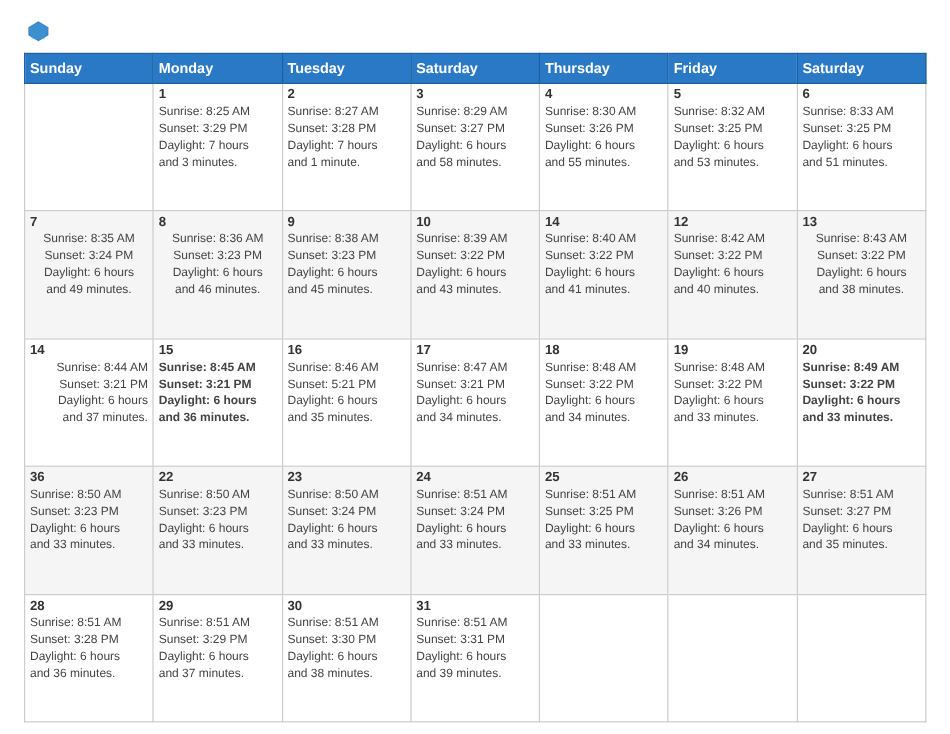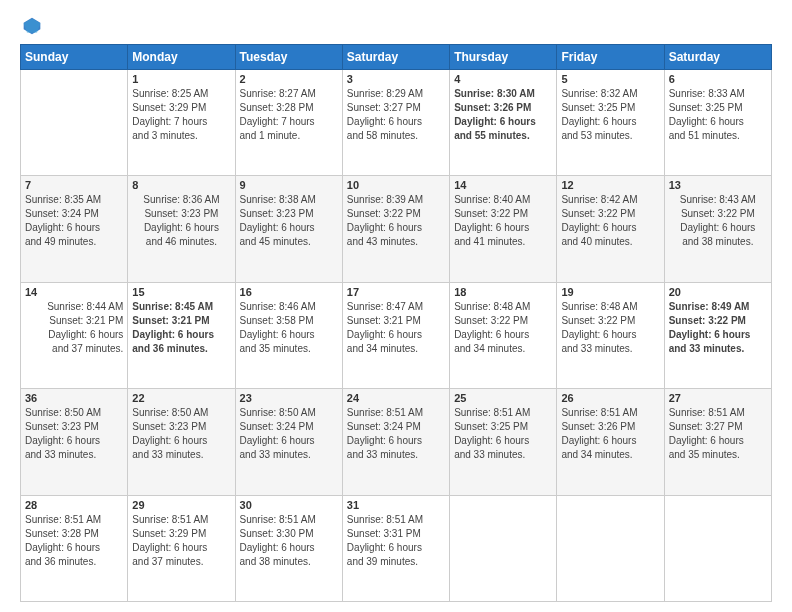--- a/index.html
+++ b/index.html
@@ -149,21 +149,21 @@
           </td>
           <td>
             <span class="day-num">3</span>
             <div class="day-info" style="white-space: pre-line;">Sunrise: 8:29 AM
 Sunset: 3:27 PM
 Daylight: 6 hours
 and 58 minutes.</div>
           </td>
           <td>
             <span class="day-num">4</span>
-            <div class="day-info" style="white-space: pre-line; font-weight: bold;">Sunrise: 8:30 AM
+            <div class="day-info" style="white-space: pre-line;">Sunrise: 8:30 AM
 Sunset: 3:26 PM
 Daylight: 6 hours
 and 55 minutes.</div>
           </td>
           <td>
             <span class="day-num">5</span>
             <div class="day-info" style="white-space: pre-line;">Sunrise: 8:32 AM
 Sunset: 3:25 PM
 Daylight: 6 hours
 and 53 minutes.</div>
@@ -172,21 +172,21 @@
             <span class="day-num">6</span>
             <div class="day-info" style="white-space: pre-line;">Sunrise: 8:33 AM
 Sunset: 3:25 PM
 Daylight: 6 hours
 and 51 minutes.</div>
           </td>
         </tr>
         <tr>
           <td>
             <span class="day-num">7</span>
-            <div class="day-info" style="white-space: pre-line;">Sunrise: 8:35 AM
+            <div class="day-info" style="white-space: pre-line; text-align: center;">Sunrise: 8:35 AM
 Sunset: 3:24 PM
 Daylight: 6 hours
 and 49 minutes.</div>
           </td>
           <td>
             <span class="day-num">8</span>
             <div class="day-info" style="white-space: pre-line; text-align: center;">Sunrise: 8:36 AM
 Sunset: 3:23 PM
 Daylight: 6 hours
 and 46 minutes.</div>
@@ -238,21 +238,21 @@
           <td>
             <span class="day-num">15</span>
             <div class="day-info" style="white-space: pre-line; font-weight: bold;">Sunrise: 8:45 AM
 Sunset: 3:21 PM
 Daylight: 6 hours
 and 36 minutes.</div>
           </td>
           <td>
             <span class="day-num">16</span>
             <div class="day-info" style="white-space: pre-line;">Sunrise: 8:46 AM
-Sunset: 3:58 PM
+Sunset: 5:21 PM
 Daylight: 6 hours
 and 35 minutes.</div>
           </td>
           <td>
             <span class="day-num">17</span>
             <div class="day-info" style="white-space: pre-line;">Sunrise: 8:47 AM
 Sunset: 3:21 PM
 Daylight: 6 hours
 and 34 minutes.</div>
           </td>

